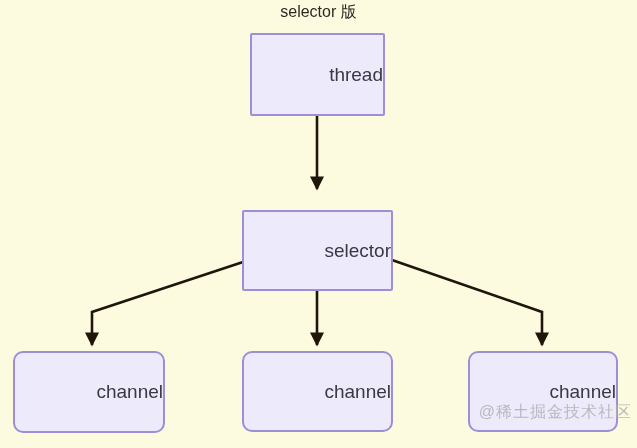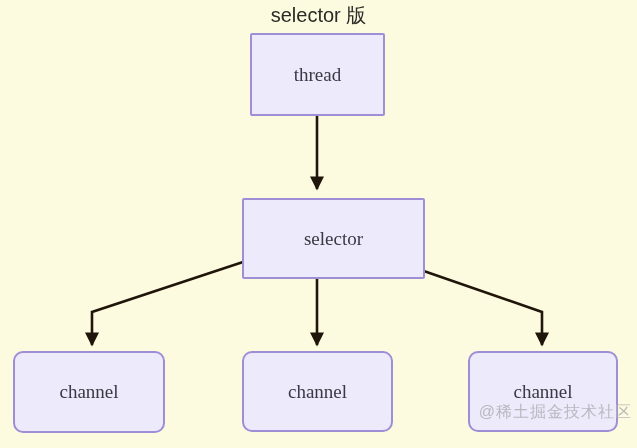--- a/index.html
+++ b/index.html
@@ -20,38 +20,37 @@
     position: relative;
     width: 637px; height: 448px;
     background: var(--background);
     overflow: hidden;
   }
   .diagram-title {
     position: absolute;
     top: 2px; left: 0;
     width: 100%;
     text-align: center;
-    font-size: 20px;
+    font-size: 16px;
     color: var(--title-text);
   }
   .node {
     position: absolute;
     background: var(--node-fill);
     border: 2px solid var(--node-border);
     display: flex;
     align-items: center;
-    justify-content: center;
+    justify-content: flex-end;
     font-size: 19px;
     color: var(--node-text);
-    font-family: Liberation Serif, serif;
   }
   .rect-node { border-radius: 2px; }
   .rounded-node { border-radius: 10px; }
   .node-thread   { left: 250px; top:  33px; width: 135px; height: 83px; }
-  .node-selector { left: 242px; top: 198px; width: 183px; height: 81px; }
+  .node-selector { left: 242px; top: 210px; width: 151px; height: 81px; }
   .node-channel1 { left:  13px; top: 351px; width: 152px; height: 82px; }
   .node-channel2 { left: 242px; top: 351px; width: 151px; height: 81px; }
   .node-channel3 { left: 468px; top: 351px; width: 150px; height: 81px; }
   svg.edges {
     position: absolute;
     left: 0; top: 0;
     width: 637px; height: 448px;
     pointer-events: none;
   }
   svg.edges .edge {

